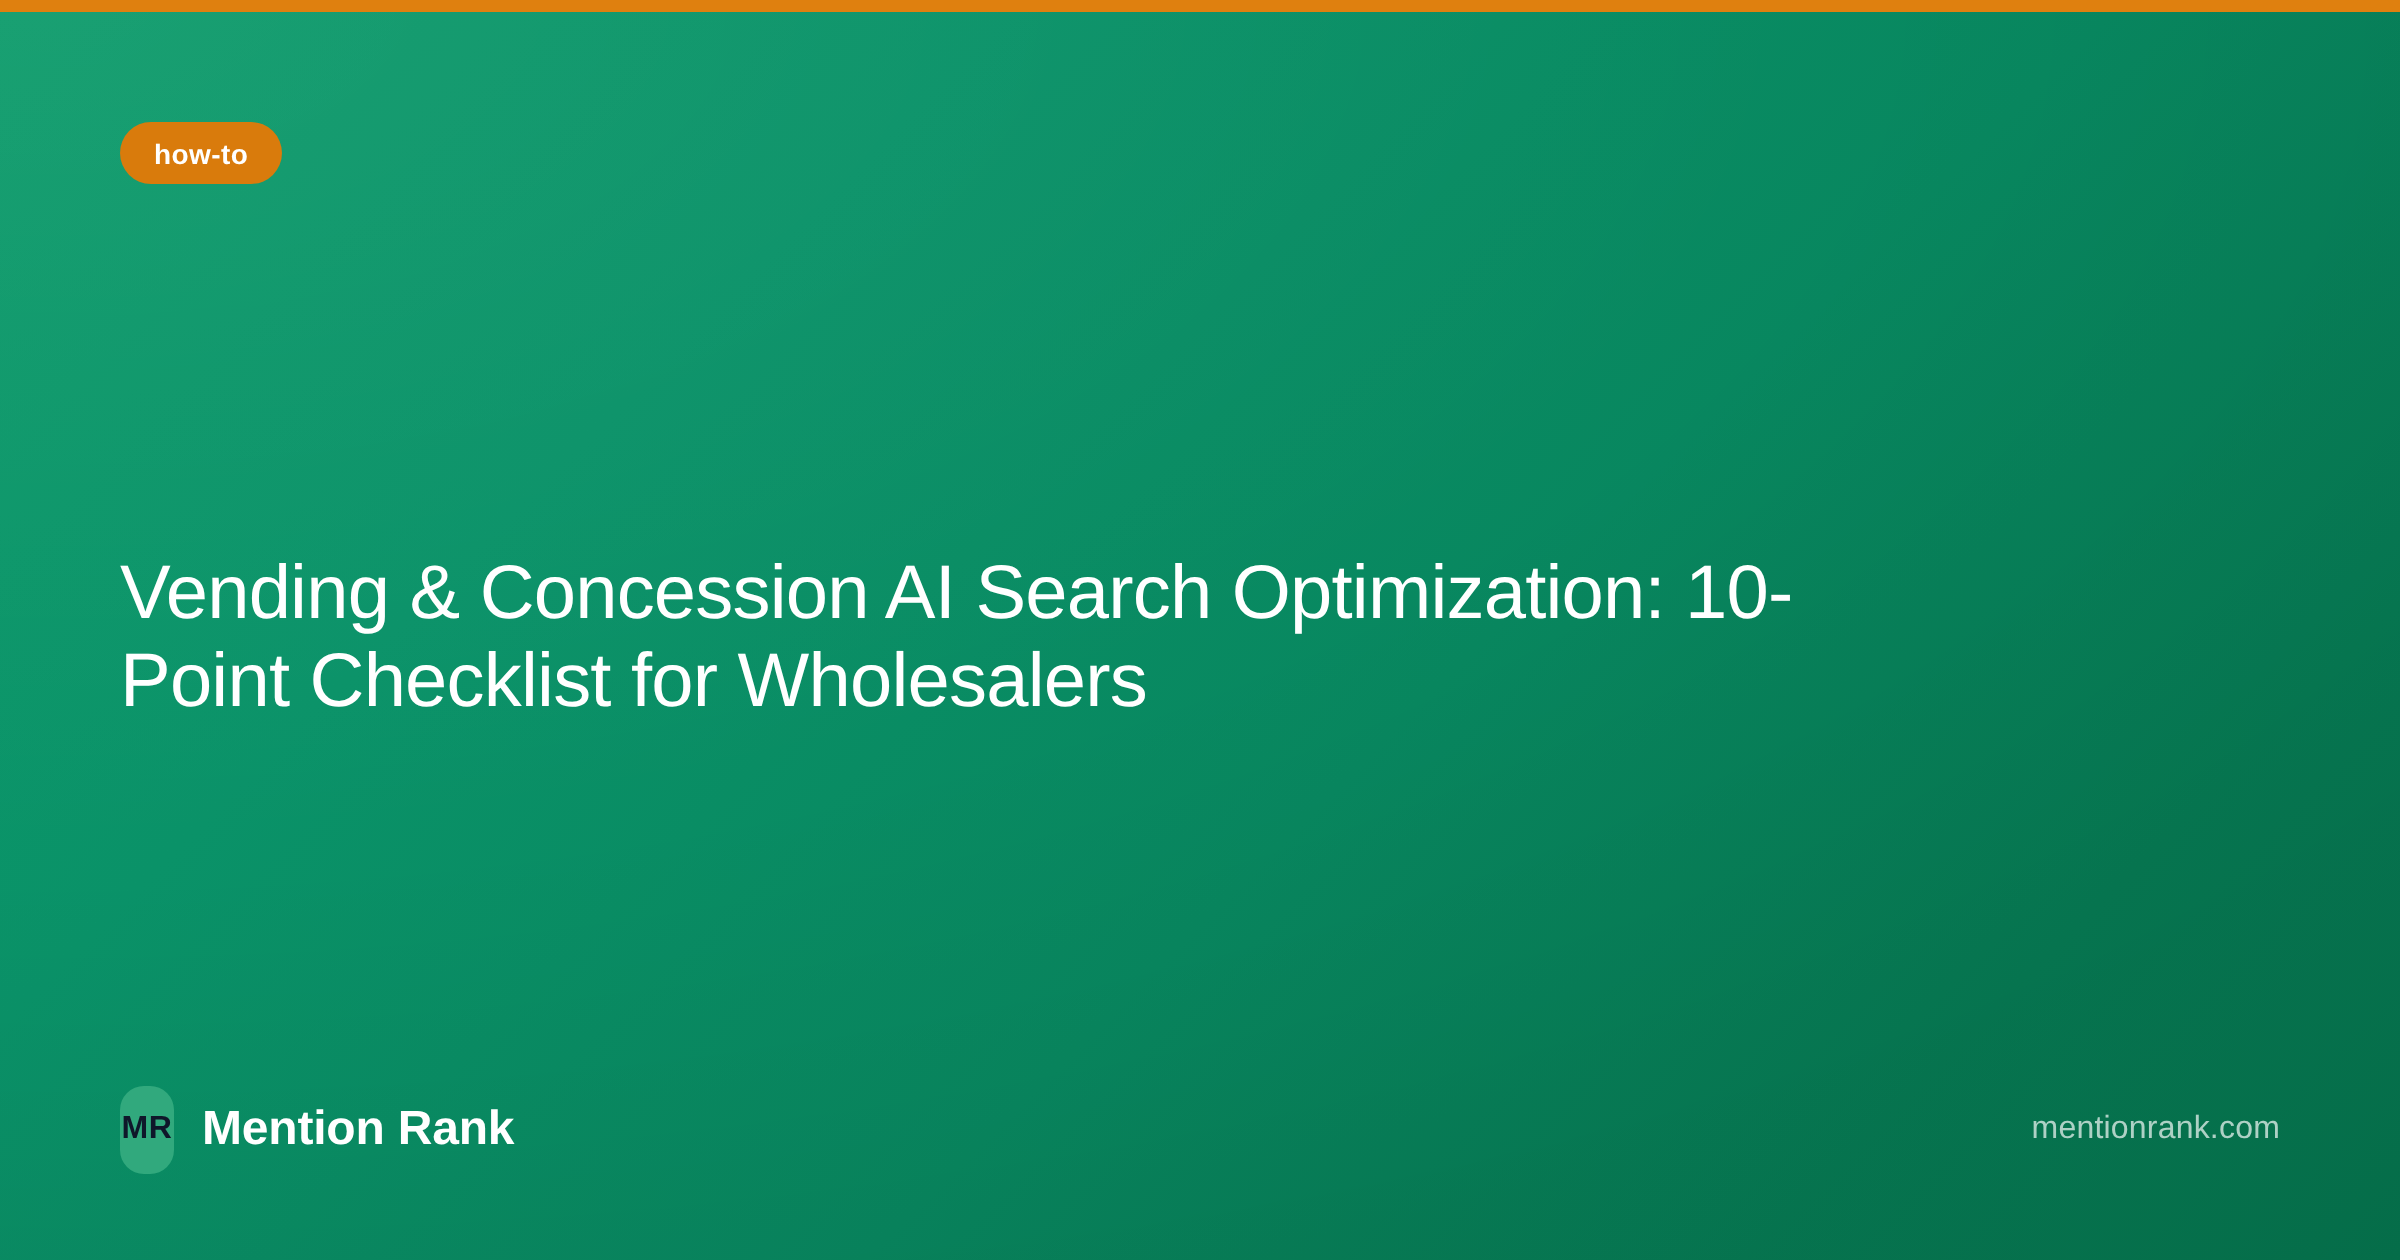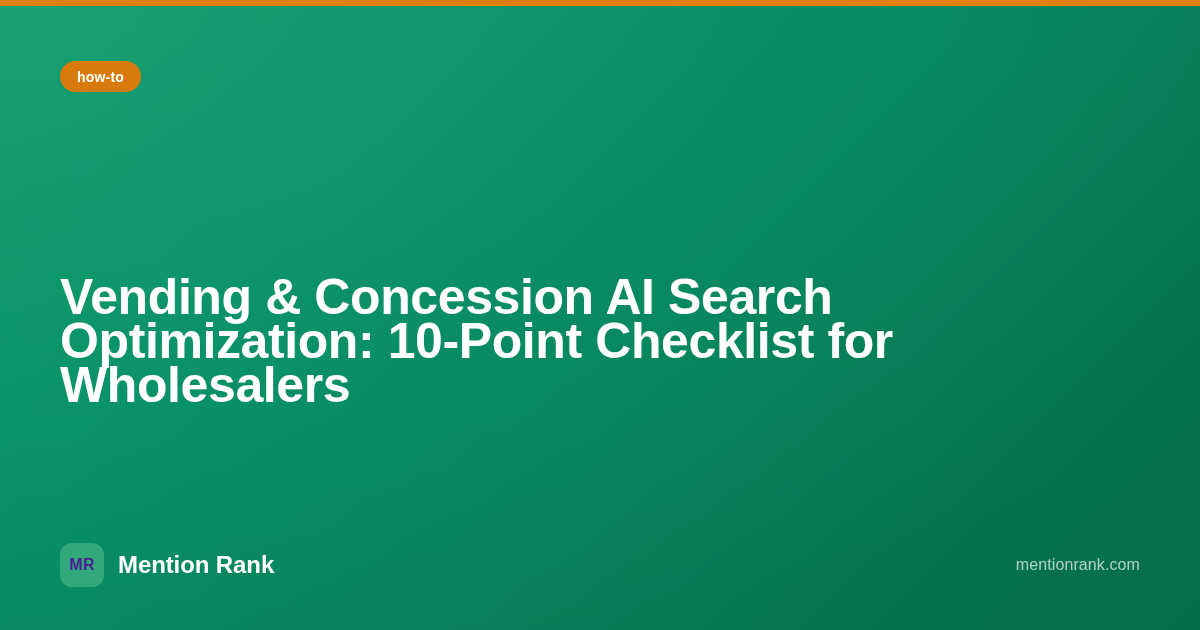--- a/index.html
+++ b/index.html
@@ -67,22 +67,22 @@
     white-space: nowrap;
   }
 
   .post-title {
     position: absolute;
     left: 60px;
     top: 275px;
     width: 910px;
     margin: 0;
     color: #ffffff;
-    font-size: 50px;
-    font-weight: bold;
+    font-size: 38px;
+    font-weight: normal;
     line-height: 44px;
     letter-spacing: -0.4px;
   }
 
   .footer {
     position: absolute;
     left: 60px;
     right: 60px;
     bottom: 42px;
     height: 46px;
@@ -91,28 +91,28 @@
     justify-content: space-between;
   }
 
   .brand {
     display: flex;
     align-items: center;
     gap: 14px;
   }
 
   .brand-logo {
-    width: 44px;
+    width: 27px;
     height: 44px;
     border-radius: 12px;
     background: #31a97d;
     display: flex;
     align-items: center;
     justify-content: center;
-    color: #4c1d95;
+    color: #0f172a;
     font-size: 16px;
     font-weight: bold;
     letter-spacing: 0.3px;
     flex: none;
   }
 
   .brand-name {
     color: #ffffff;
     font-size: 24px;
     font-weight: bold;

